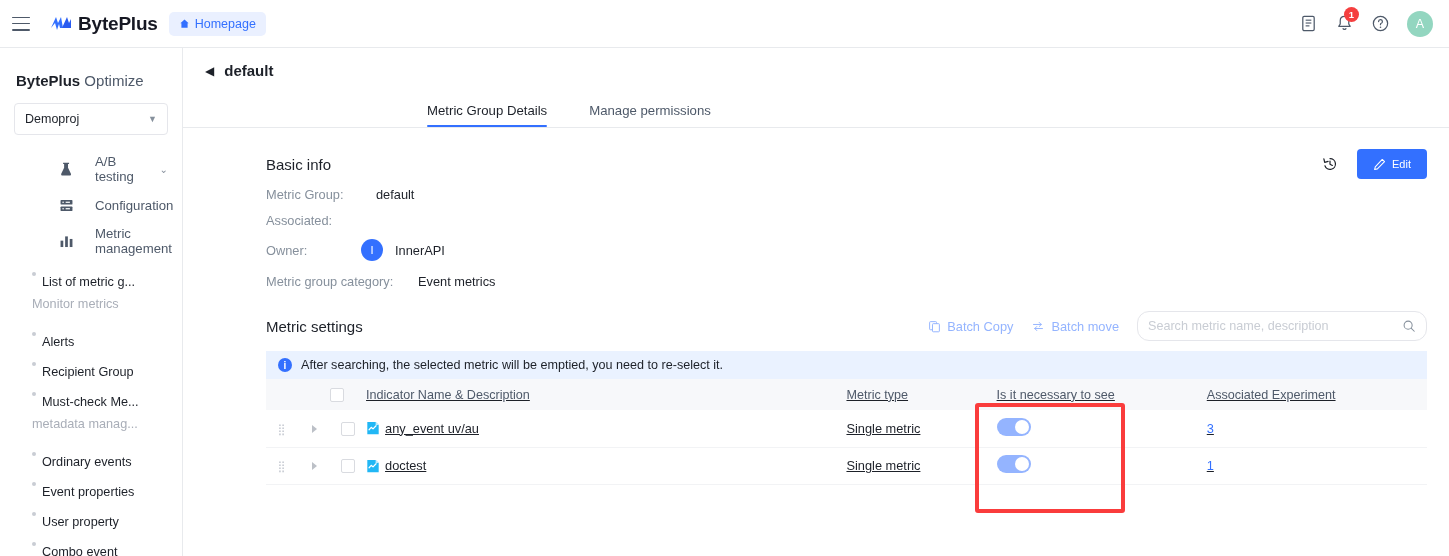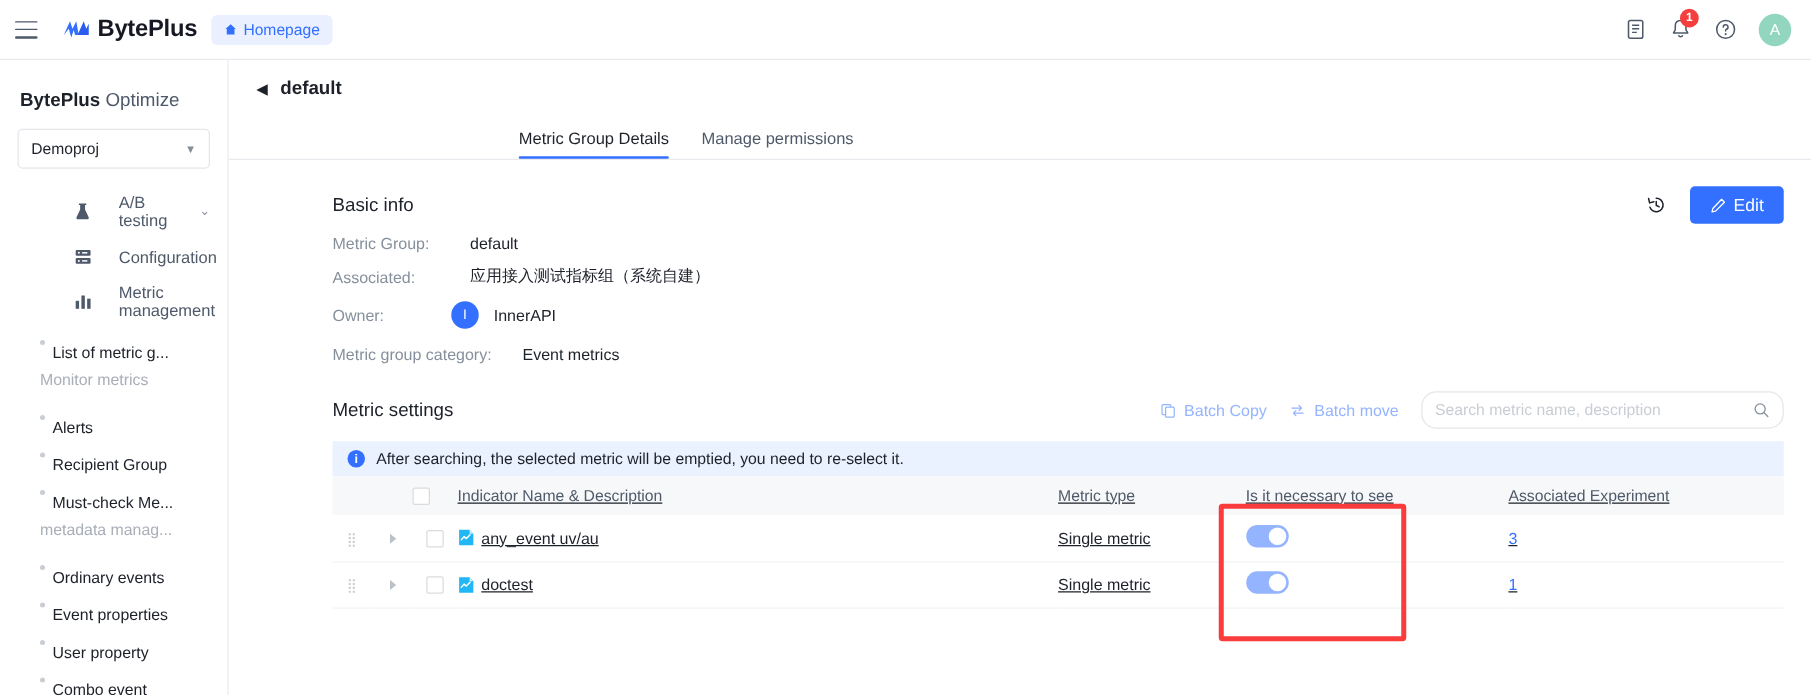--- a/index.html
+++ b/index.html
@@ -114,22 +114,22 @@
     background: #fff; height: 80px; position: relative;
     border-bottom: 1px solid #e8eaed;
   }
   .crumb {
     display: flex; align-items: center; gap: 10px;
     padding: 14px 0 0 22px;
   }
   .back-arrow { color: #1d2129; font-size: 12px; cursor: pointer; line-height: 1; }
   .crumb-title { font-size: 15px; font-weight: 700; color: #1d2129; }
   .tabs {
-    display: flex; gap: 26px; padding-left: 228px; margin-top: 10px;
-    position: absolute; left: 4px; bottom: 0;
+    display: flex; gap: 42px; padding-left: 228px; margin-top: 10px;
+    position: absolute; left: 16px; bottom: 0;
   }
   .tab {
     font-size: 13.2px; color: #4e5969; padding-bottom: 9px;
     cursor: pointer; position: relative;
   }
   .tab.active { color: #1d2129; }
   .tab.active::after {
     content: ""; position: absolute; left: 0; right: 0; bottom: 0;
     height: 2.5px; background: #3370ff; border-radius: 2px;
   }
@@ -138,21 +138,21 @@
 
   .head-actions {
     position: absolute; right: 22px; top: 21px;
     display: flex; align-items: center; gap: 18px;
   }
   .hist-icon { width: 18px; height: 18px; cursor: pointer; display:block; }
   .btn-edit {
     display: flex; align-items: center; gap: 6px;
     background: #3370ff; color: #fff;
     height: 30px; padding: 0 16px; border-radius: 4px;
-    font-size: 14px; border: none; cursor: pointer;
+    font-size: 11px; border: none; cursor: pointer;
   }
 
   .sec-title {
     font-size: 15px; color: #1d2129; font-weight: 400;
     padding: 28px 0 0 83px;
   }
   .info-grid { padding-left: 83px; margin-top: 14px; }
   .info-row {
     display: flex; align-items: center; margin-bottom: 11px;
     font-size: 12.8px;
@@ -400,21 +400,20 @@
 
     <div class="sec-title">Basic info</div>
 
     <div class="info-grid">
       <div class="info-row">
         <span class="info-key" style="width:110px">Metric Group:</span>
         <span class="info-val">default</span>
       </div>
       <div class="info-row">
         <span class="info-key" style="width:110px">Associated:</span>
-        <span class="info-val">应用接入测试指标组（系统自建）</span>
       </div>
       <div class="info-row" style="margin-bottom:13px">
         <span class="info-key" style="width:95px">Owner:</span>
         <span class="owner-av">
             <span>I</span>
           </span>
         <span class="info-val" style="margin-left:12px">InnerAPI</span>
       </div>
       <div class="info-row">
         <span class="info-key" style="width:152px">Metric group category:</span>

